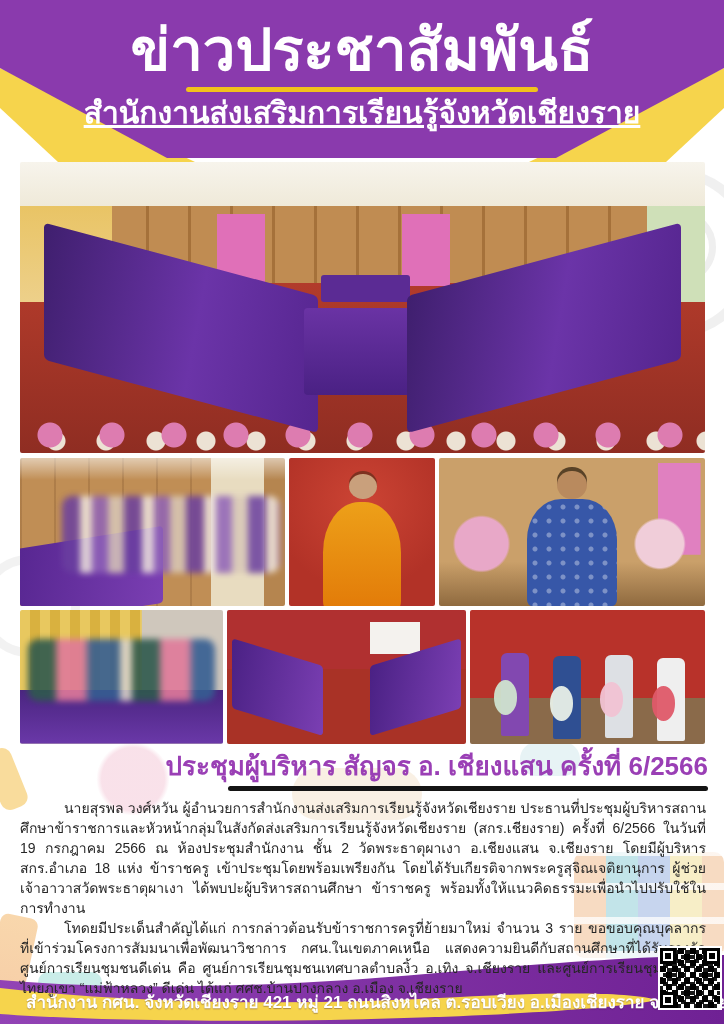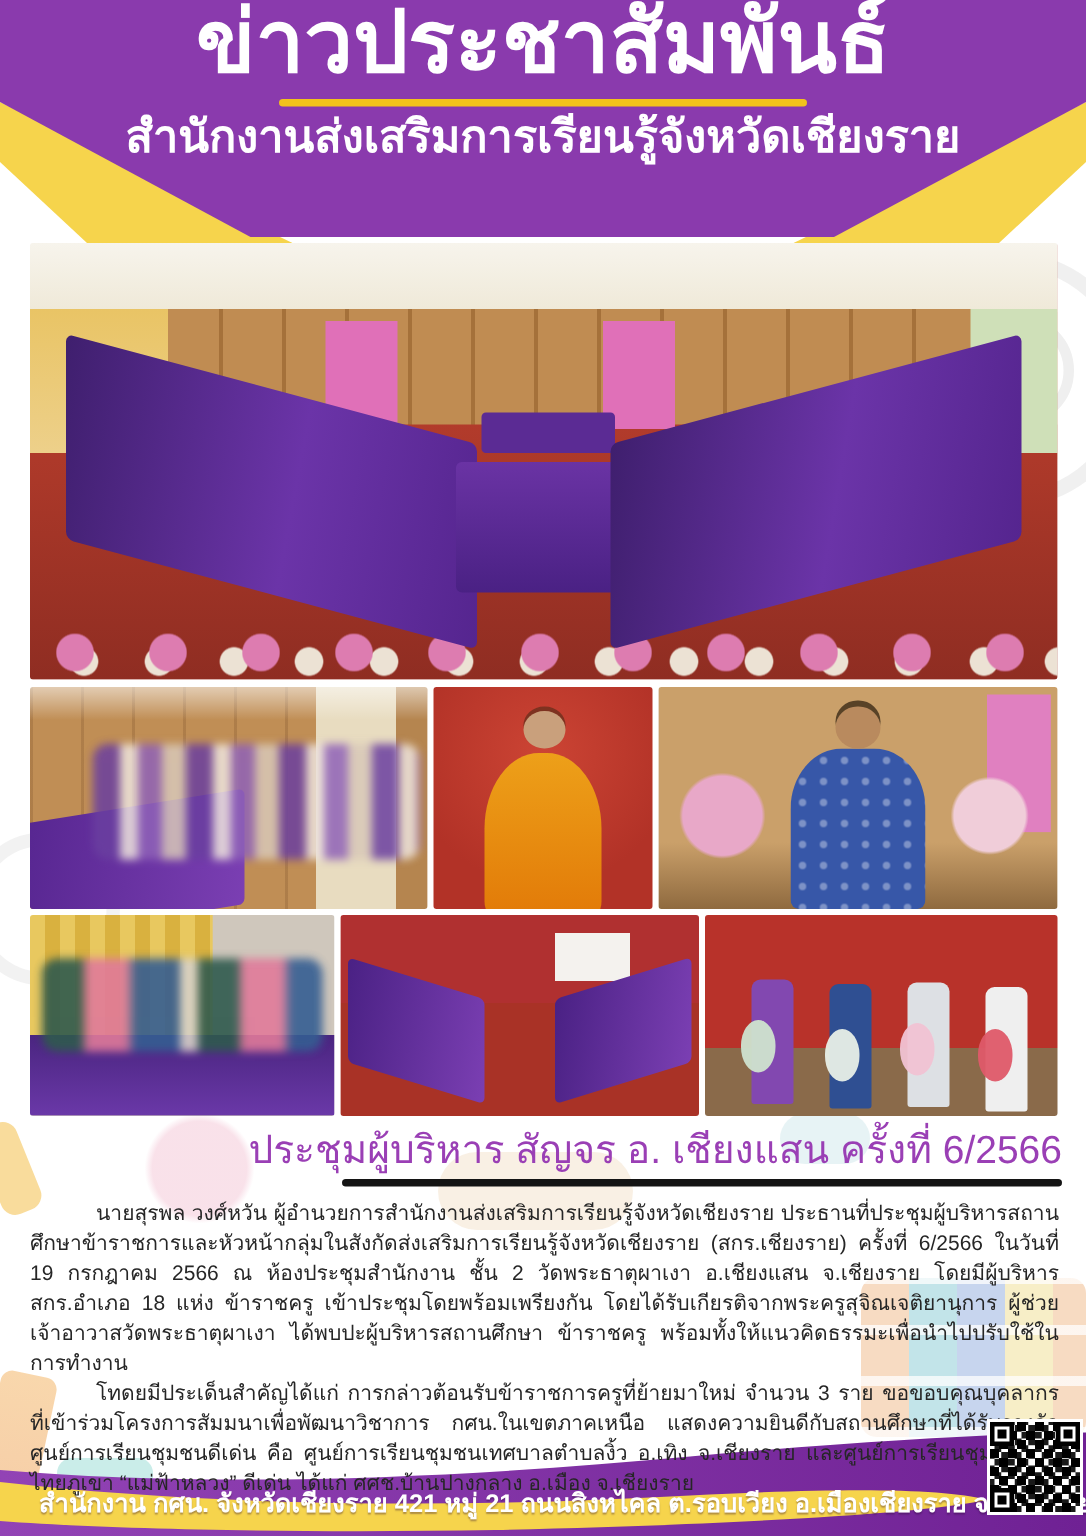--- a/index.html
+++ b/index.html
@@ -29,23 +29,23 @@
   .dd-cloud{left:520px;top:742px;width:60px;height:34px;background:#cfe8ec;border-radius:20px;opacity:.5;}
 
   
   .header{position:relative;width:724px;height:162px;z-index:2;}
   .hdr-yellow{position:absolute;inset:0;background:#f6d44c;}
   .hdr-yellow.left{clip-path:polygon(0 68px,195px 162px,58px 162px,0 108px);}
   .hdr-yellow.right{clip-path:polygon(724px 68px,529px 162px,666px 162px,724px 108px);}
   .hdr-purple{position:absolute;inset:0;background:#8a3aad;
     clip-path:polygon(0 0,724px 0,724px 68px,556px 158px,167px 158px,0 68px);}
   .hdr-inner{position:absolute;inset:0;text-align:center;color:#fff;}
-  .hdr-title{margin:0;padding-top:0;font-size:58px;line-height:1.0;font-weight:800;letter-spacing:0;}
+  .hdr-title{margin:0;padding-top:21px;font-size:58px;line-height:1.0;font-weight:800;letter-spacing:0;}
   .hdr-divider{width:352px;height:5px;margin:8px auto 6px auto;background:#f2c21c;border-radius:3px;}
-  .hdr-subtitle{margin:0;font-size:30px;font-weight:700;line-height:1.0;}
+  .hdr-subtitle{margin:0;font-size:30px;font-weight:700;line-height:1.0;text-decoration:underline;}
 
   
   .photos{position:relative;z-index:1;margin:0 19px 0 20px;}
   .ph{position:relative;overflow:hidden;border-radius:2px;background:#ccc;}
   .prow{display:flex;gap:4px;}
   .ph-main{height:291px;margin-bottom:5px;
     background-color:#ae3a2c;
     background-image:
       radial-gradient(circle at 30px 16px,#dd7cb0 0 12px,rgba(0,0,0,0) 13px),
       radial-gradient(circle at 12px 22px,#ece2d4 0 9px,rgba(0,0,0,0) 10px),
@@ -124,21 +124,21 @@
   .ph-hall2::after{right:2%;transform:skewY(-17deg);transform-origin:left top;}
   .ph-bouquets{flex:1;background:linear-gradient(180deg,#b8322a 0 66%,#8a6a4a 66%);}
   .ph-bouquets::before{content:"";position:absolute;left:13%;bottom:6%;width:12%;height:62%;
     background:#8248b0;border-radius:6px 6px 2px 2px;
     box-shadow:52px 3px 0 #2f4f92,104px 2px 0 #dde0e4,156px 5px 0 #efefef;}
   .ph-bouquets::after{content:"";position:absolute;left:10%;bottom:22%;width:10%;height:26%;border-radius:50%;
     background:#cfe3cf;box-shadow:56px 6px 0 #e8f0e8,106px 2px 0 #f2c3d4,158px 6px 0 #e05a6a;opacity:.95;}
 
   
   .headline-wrap{position:relative;z-index:2;margin:8px 16px 0 16px;text-align:right;}
-  .headline{margin:0;color:#9a3fb5;font-size:26px;font-weight:400;line-height:1.15;letter-spacing:0;}
+  .headline{margin:0;color:#9a3fb5;font-size:26px;font-weight:700;line-height:1.15;letter-spacing:0;}
   .headline-rule{margin:4px 0 0 auto;width:480px;height:5px;background:#141414;border-radius:3px;}
 
   
   .article{position:relative;z-index:2;margin:7px 18px 0 20px;color:#262626;
     font-size:14px;line-height:20px;text-align:justify;}
   .article p{margin:0;text-indent:44px;}
 
   
   .footer{position:absolute;left:0;bottom:0;width:724px;height:70px;z-index:1;}
   .footer svg{position:absolute;inset:0;display:block;}

